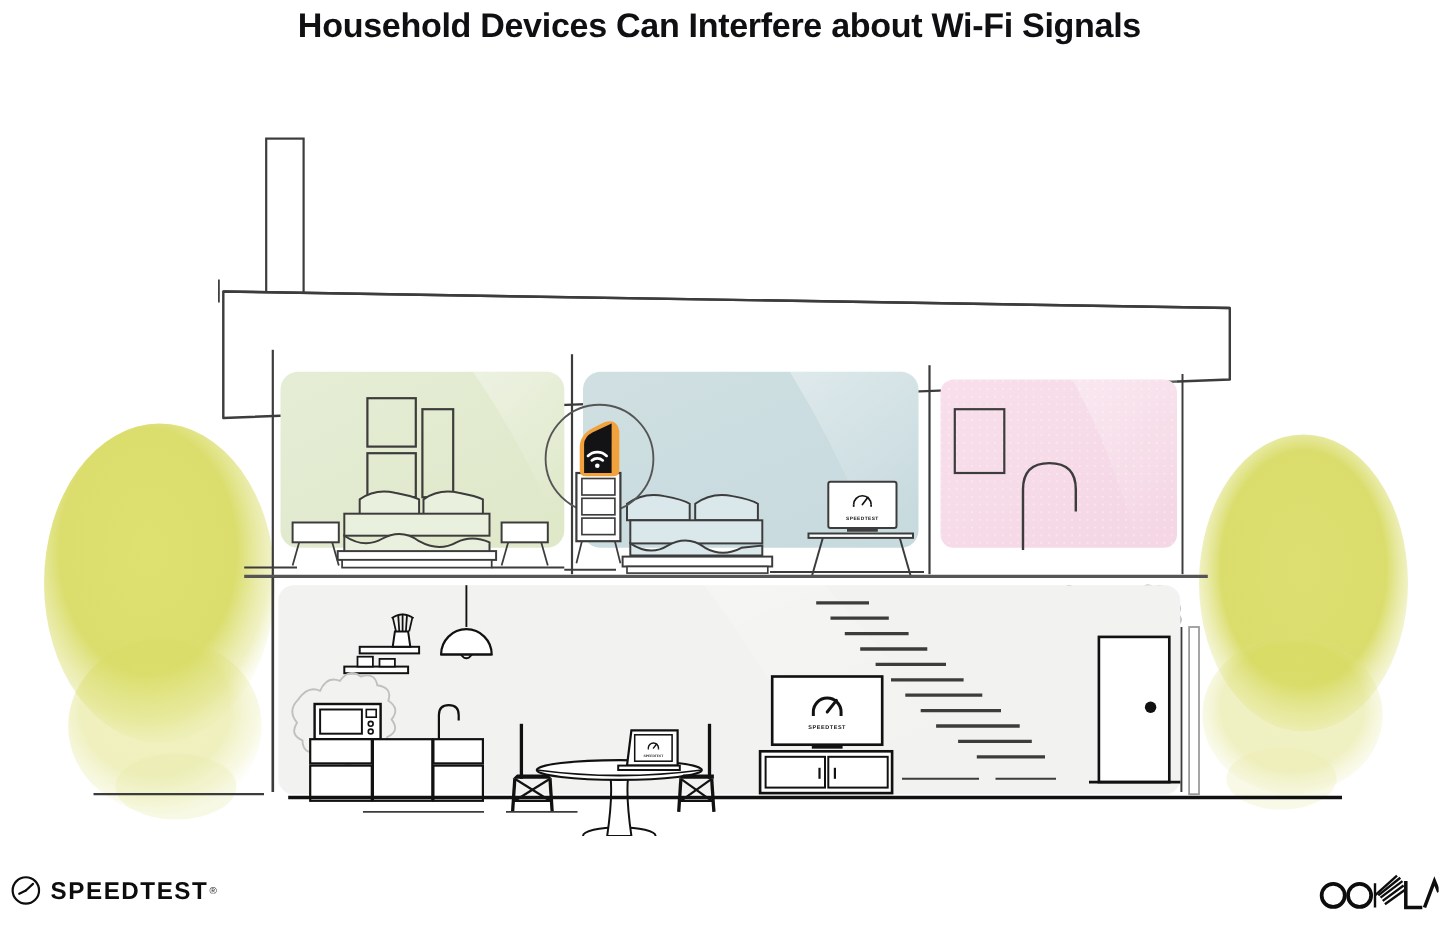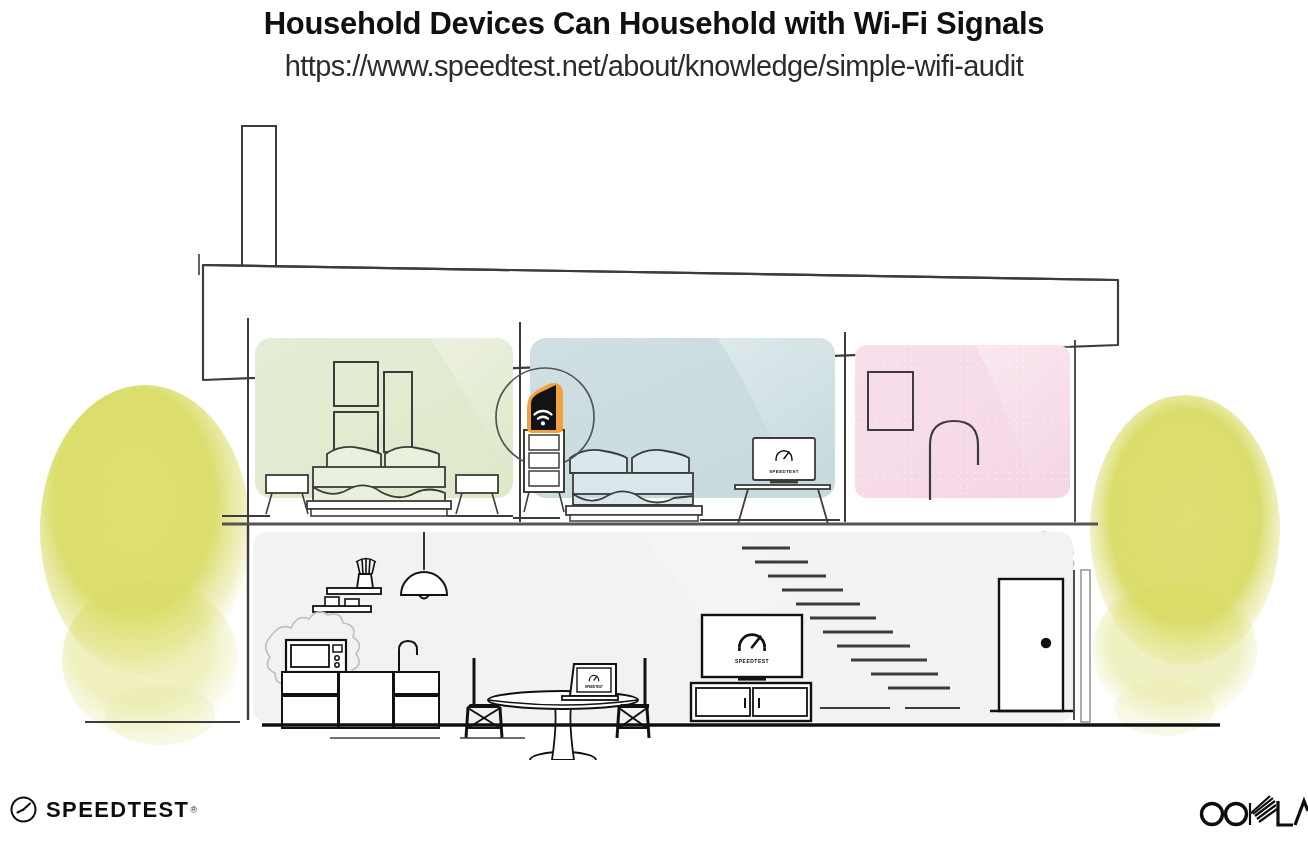--- a/index.html
+++ b/index.html
@@ -77,22 +77,21 @@
     vertical-align: super;
     letter-spacing: 0;
     margin-left: 1px;
   }
 </style>
 </head>
 <body>
 
 <div id="stage">
 
-  <div class="hdr" id="title-text">Household Devices Can Household with Wi-Fi Signals</div>
-  <div class="hdr" id="subtitle-text">https://www.speedtest.net/about/knowledge/simple-wifi-audit</div>
+  <div class="hdr" id="title-text">Household Devices Can Interfere about Wi-Fi Signals</div>
 
   <div id="illustration">
     <svg viewBox="0 0 1308 660" width="1308" height="660" xmlns="http://www.w3.org/2000/svg">
       <defs>
         <radialGradient id="leafGrad" cx="45%" cy="40%" r="62%">
           <stop offset="0%" stop-color="#dde06c" stop-opacity="0.97"></stop>
           <stop offset="62%" stop-color="#d8db62" stop-opacity="0.93"></stop>
           <stop offset="86%" stop-color="#e4e694" stop-opacity="0.55"></stop>
           <stop offset="100%" stop-color="#f2f3ca" stop-opacity="0.05"></stop>
         </radialGradient>

